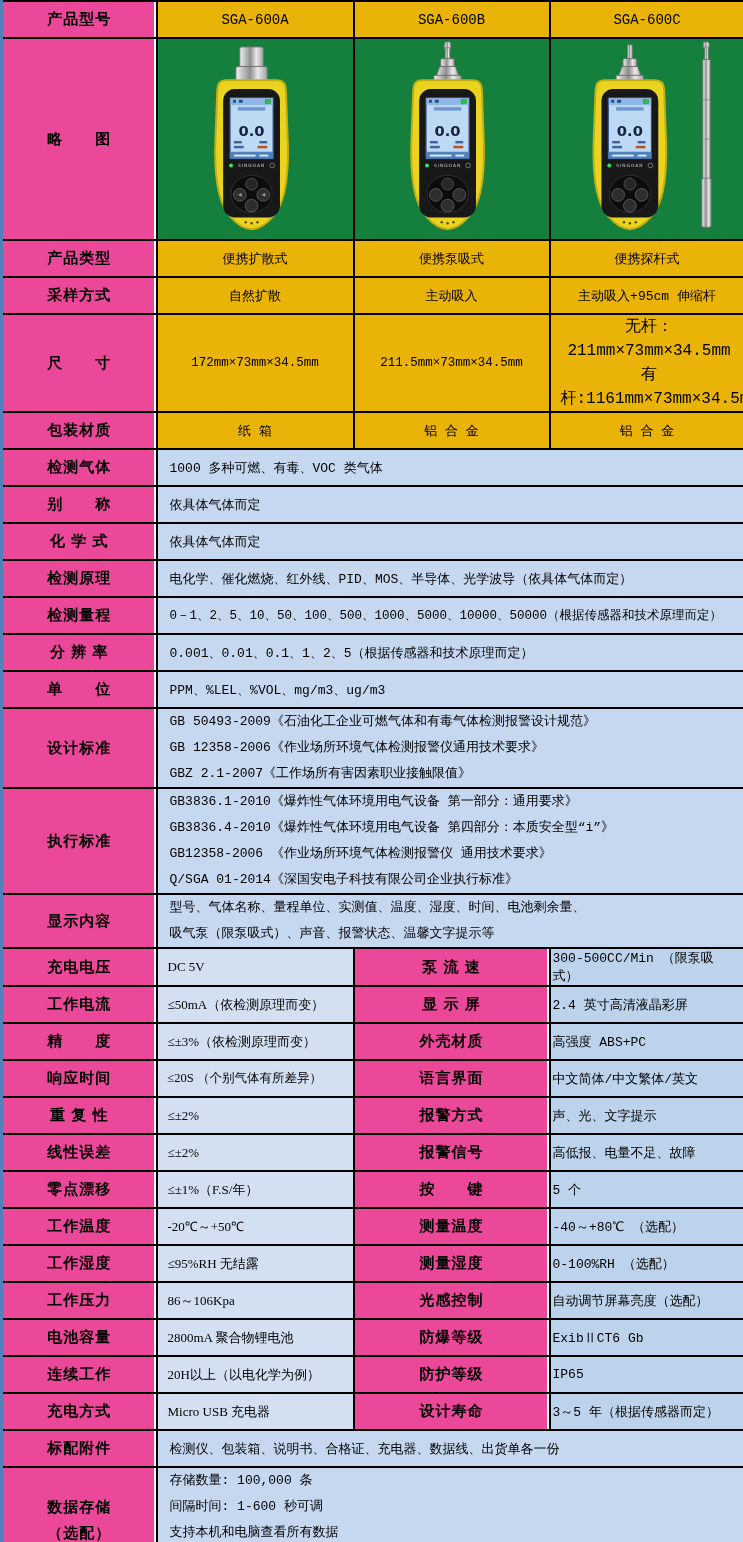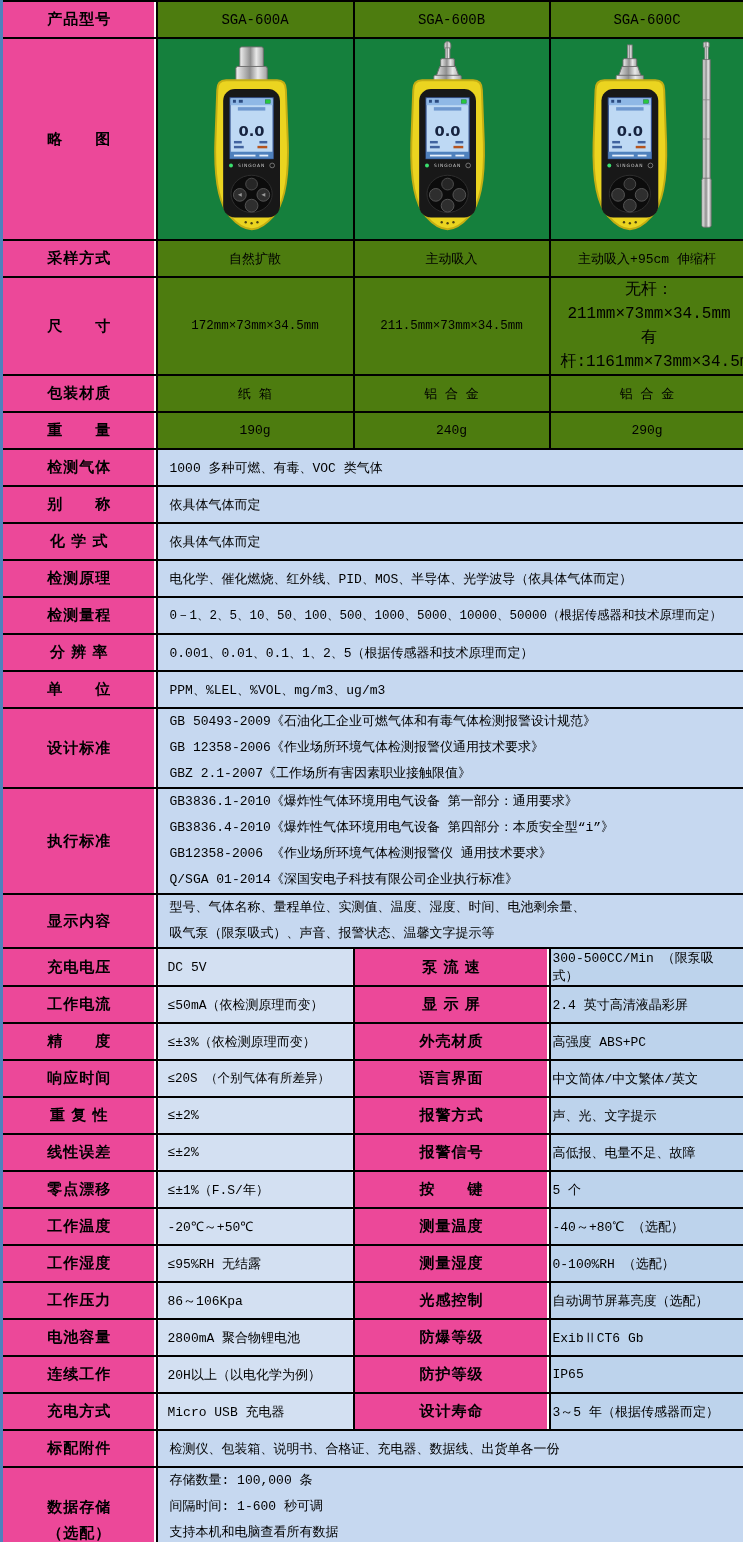--- a/index.html
+++ b/index.html
@@ -3,24 +3,24 @@
 <meta charset="utf-8">
 <style>
   html,body{margin:0;padding:0;background:#ffffff;}
   *{box-sizing:border-box;}
   .page{width:743px;min-height:1542px;background:#fff;font-family:"Liberation Sans","DejaVu Sans",sans-serif;color:#000;}
   table.spec{width:743px;border-collapse:collapse;table-layout:fixed;border:2px solid #000;border-left:3px solid #4F81BD;}
   td{border:2px solid #000;padding:0 6px;overflow:hidden;vertical-align:middle;}
   
   td.lbl{background:#ec4899;font-weight:bold;font-size:15px;text-align:center;letter-spacing:1px;box-shadow:inset -2px 0 0 #ffffff;white-space:pre-line;}
   
-  td.val{background:#4d7c0f;font-family:"Liberation Mono","DejaVu Sans Mono",monospace;font-size:13px;text-align:center;}
+  td.val{background:#eab308;font-family:"Liberation Mono","DejaVu Sans Mono",monospace;font-size:13px;text-align:center;}
   td.valw{background:#C6D8F0;font-family:"Liberation Mono","DejaVu Sans Mono",monospace;font-size:13px;text-align:left;padding-left:12px;}
   
-  td.sval-l{background:#D3E0F2;font-family:Liberation Mono, monospace;font-size:13px;text-align:left;padding-left:10px;border-radius:6px;}
+  td.sval-l{background:#D3E0F2;font-family:Liberation Serif, serif;font-size:13px;text-align:left;padding-left:10px;}
   td.sval-r{background:#BDD3EC;font-family:"Liberation Mono","DejaVu Sans Mono",monospace;font-size:13px;text-align:left;padding-left:2px;}
   td.img-cell{background:#15803d;text-align:center;padding:2px;}
   .multiline{white-space:pre-line;line-height:26px;}
   .dim-lines{white-space:pre-line;line-height:24px;text-align:left;padding-left:10px;}
   .h37{height:37px;} .h53{height:53px;} .h200{height:200px;}
   .h80{height:80px;} .h103{height:103px;} .h52{height:52px;margin-top:32px;} .h104{height:104px;}
   svg.device{display:block;margin:0 auto;}
 </style>
 </head>
 <body>
@@ -198,43 +198,43 @@
           <rect x="136.5" y="19" width="7.5" height="122" fill="url(#metalC)" stroke="#6f6f6f" stroke-width="0.8"></rect>
           <rect x="135.5" y="140" width="9.5" height="50" rx="2" fill="url(#metalC)" stroke="#6f6f6f" stroke-width="0.8"></rect>
           <line x1="136.5" y1="60" x2="144" y2="60" stroke="#888" stroke-width="0.8"></line>
           <line x1="136.5" y1="100" x2="144" y2="100" stroke="#888" stroke-width="0.8"></line>
         </g>
       </svg>
     </td>
   </tr>
 
   <tr class="h37">
+          <td class="lbl">产品类型</td>
+          <td class="val">便携扩散式</td>
+          <td class="val">便携泵吸式</td>
+          <td class="val">便携探杆式</td>
+        </tr>
+  <tr class="h37">
           <td class="lbl">采样方式</td>
           <td class="val">自然扩散</td>
           <td class="val">主动吸入</td>
           <td class="val">主动吸入+95cm 伸缩杆</td>
         </tr>
   <tr class="h53">
           <td class="lbl">尺　　寸</td>
           <td class="val" style="font-size:12.5px">172mm×73mm×34.5mm</td>
           <td class="val" style="font-size:12.5px">211.5mm×73mm×34.5mm</td>
           <td class="val dim-lines" style="font-size:16px">无杆：211mm×73mm×34.5mm
 有杆:1161mm×73mm×34.5mm</td>
         </tr>
   <tr class="h37">
           <td class="lbl">包装材质</td>
           <td class="val">纸 箱</td>
           <td class="val">铝 合 金</td>
           <td class="val">铝 合 金</td>
-        </tr>
-  <tr class="h37">
-          <td class="lbl">重　　量</td>
-          <td class="val">190g</td>
-          <td class="val">240g</td>
-          <td class="val">290g</td>
         </tr>
 
   <tr class="h37">
           <td class="lbl">检测气体</td>
           <td class="valw" colspan="3">1000 多种可燃、有毒、VOC 类气体</td>
         </tr>
   <tr class="h37">
           <td class="lbl">别　　称</td>
           <td class="valw" colspan="3">依具体气体而定</td>
         </tr>

